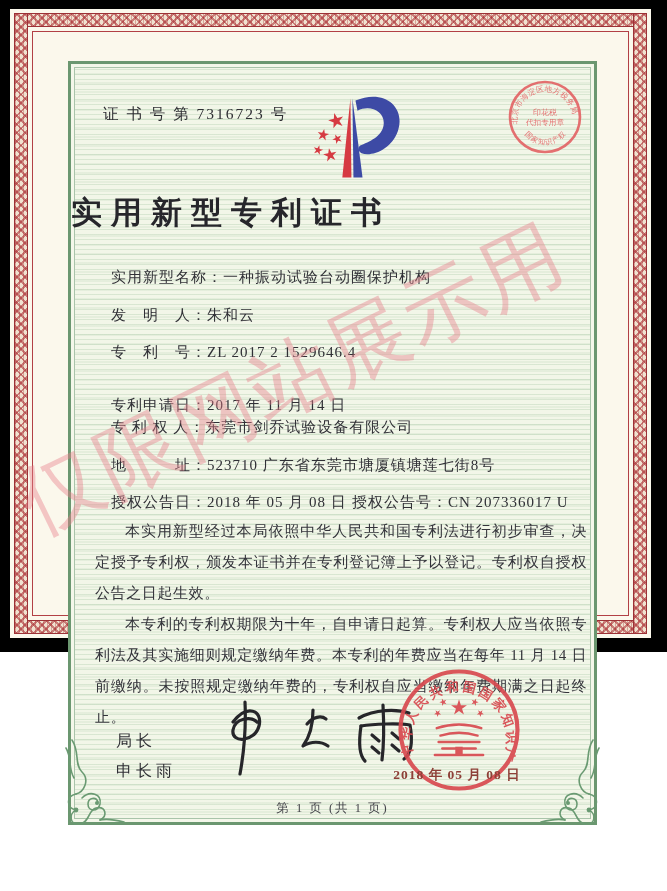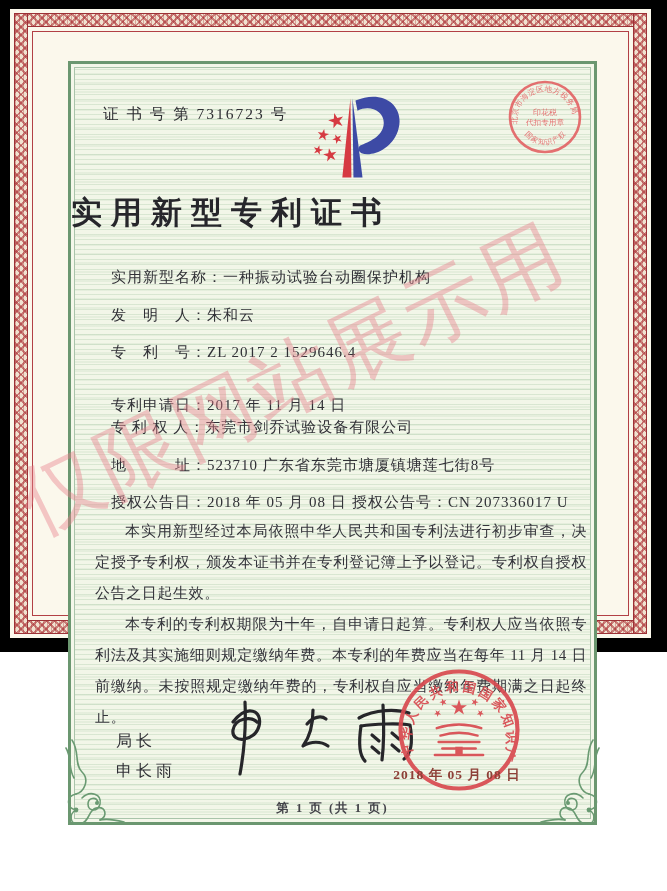--- a/index.html
+++ b/index.html
@@ -33,21 +33,21 @@
   .paras{position:absolute;left:24px;top:452px;width:492px;font-size:15px;line-height:31px;
     color:#33333a;text-align:justify;letter-spacing:.6px;}
   .paras p{margin:0;text-indent:2em;}
   .officer{position:absolute;left:45px;top:662px;font-size:16px;letter-spacing:4px;color:#2e2e34;line-height:30px;}
   .sig-svg{position:absolute;left:140px;top:630px;width:220px;height:88px;}
   .tax-stamp{position:absolute;left:436px;top:15px;width:76px;height:76px;opacity:.85;}
   .main-seal{position:absolute;left:323px;top:601px;width:130px;height:130px;opacity:.92;}
   .seal-date{position:absolute;left:306px;top:702px;width:160px;text-align:center;
     font-size:13.5px;font-weight:bold;letter-spacing:1px;color:#8e4038;}
   .page-footer{position:absolute;left:0;top:736px;width:100%;text-align:center;
-    font-size:12.5px;letter-spacing:2px;color:#44444a;font-weight:bold;}
+    font-size:12.5px;letter-spacing:2px;color:#44444a;}
   .flourish{position:absolute;bottom:-8px;width:62px;height:92px;}
   .flourish.fl-left{left:-7px;}
   .flourish.fl-right{right:-7px;transform:scaleX(-1);}
   .watermark{position:absolute;left:26px;top:436px;z-index:6;pointer-events:none;
     font-size:82px;letter-spacing:3px;white-space:nowrap;color:rgba(230,126,138,.42);
     transform:rotate(-26deg);transform-origin:40px 60%;font-weight:500;}
 </style>
 </head>
 <body>
 

